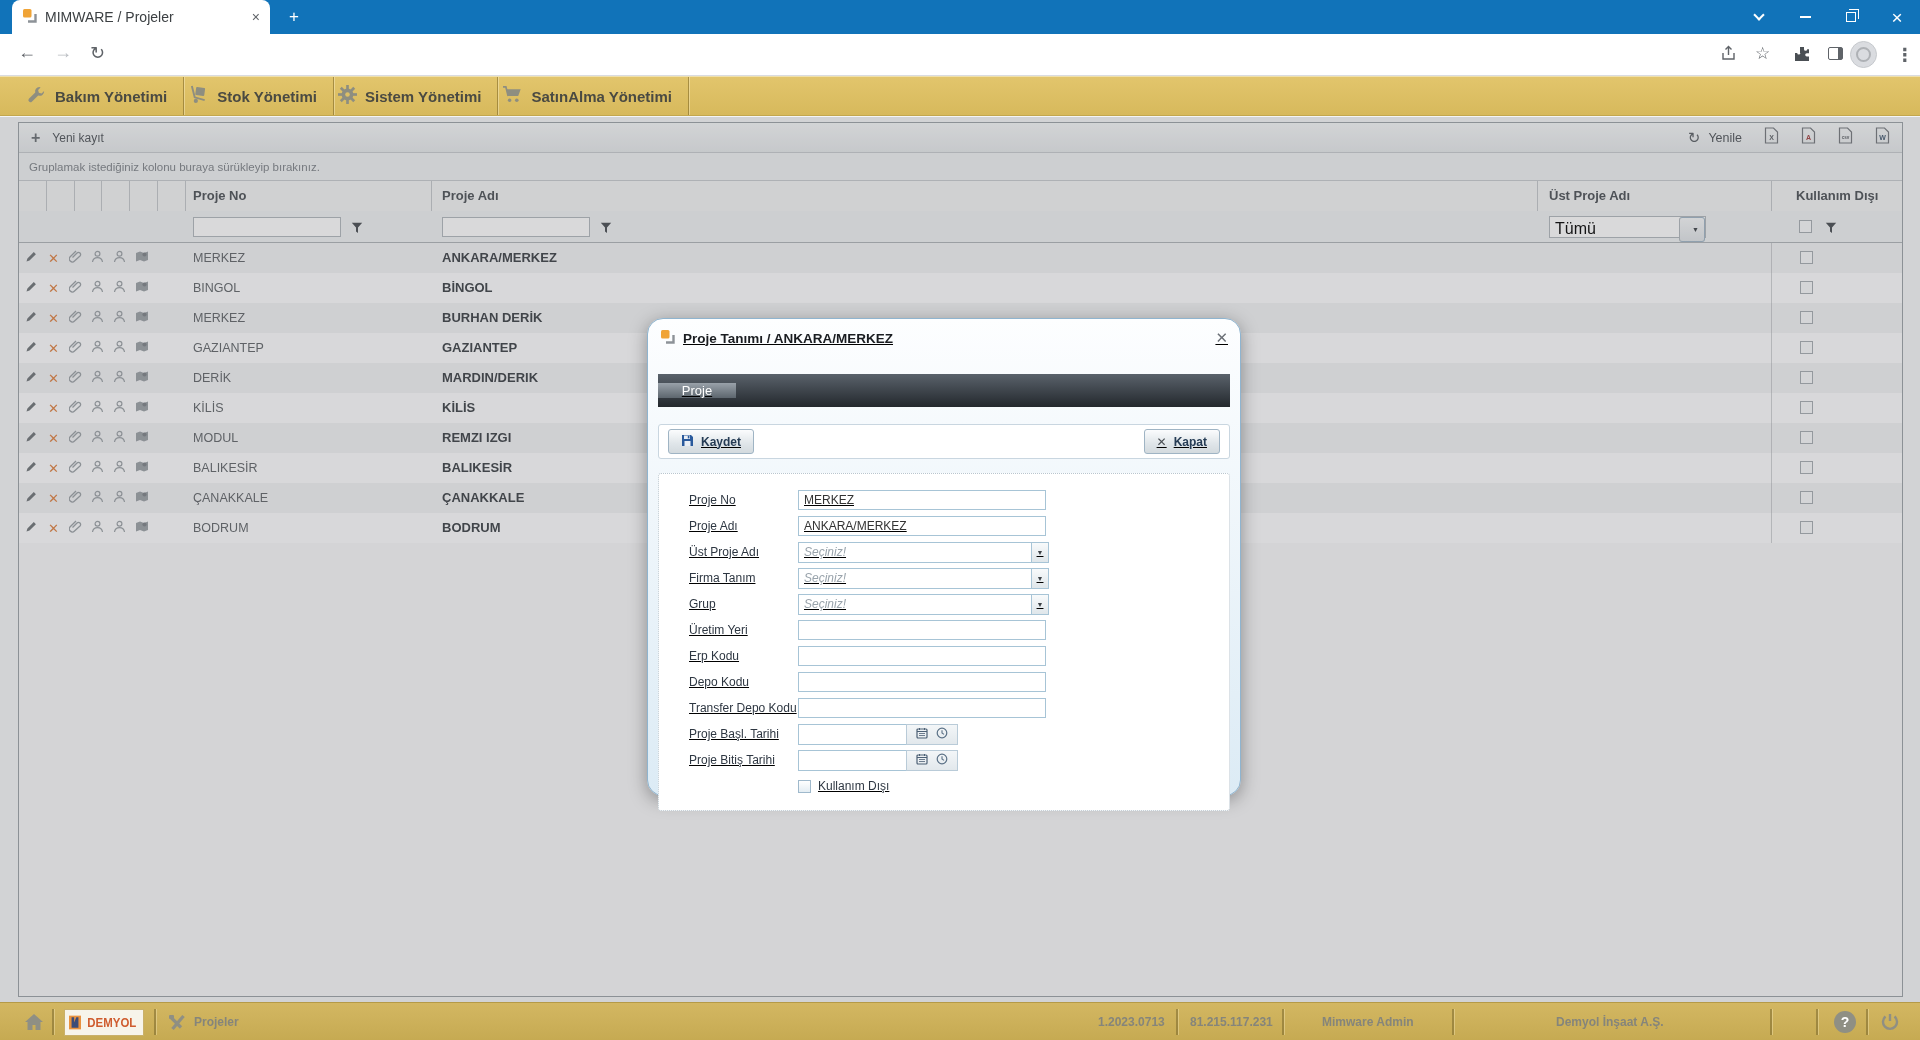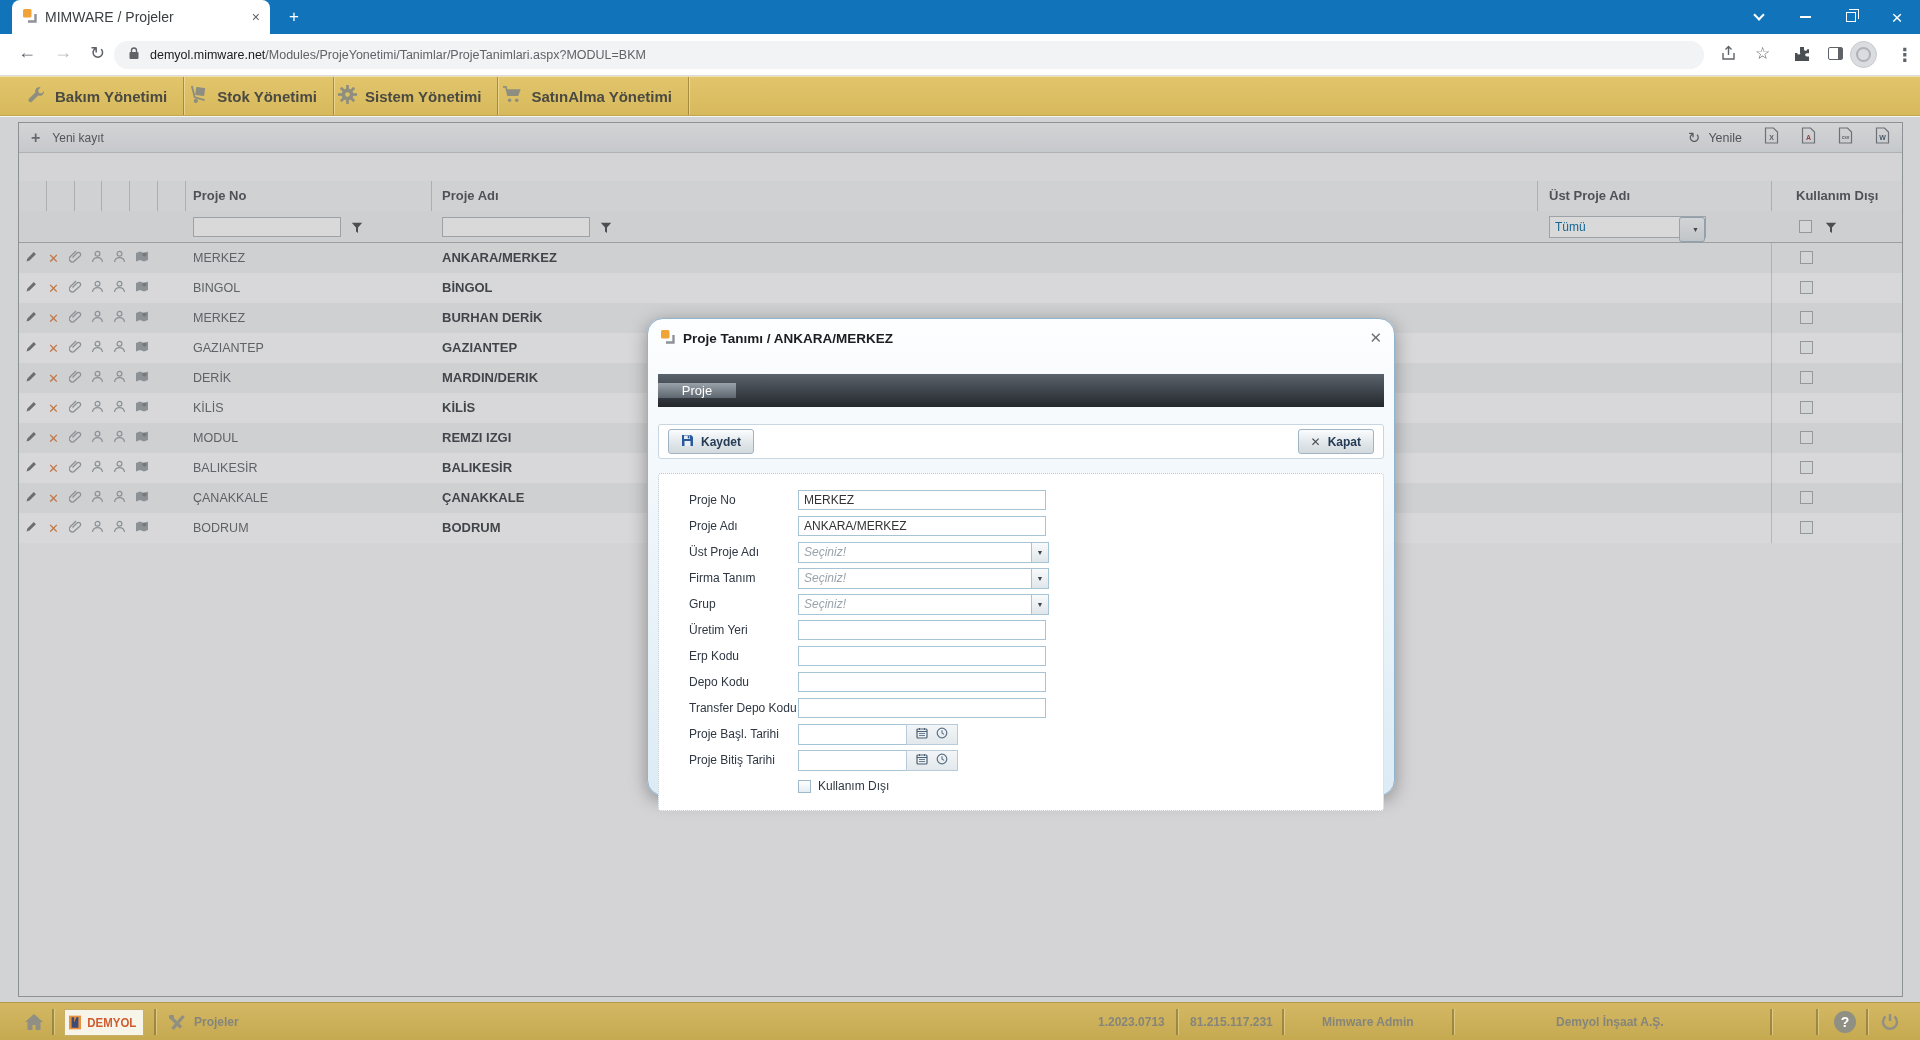--- a/index.html
+++ b/index.html
@@ -53,21 +53,21 @@
 
   .headrow { position:absolute; left:0; top:58px; width:100%; height:30px; background:#f1f2f3; }
   .narrowcells { position:absolute; left:0; top:0; width:167px; height:60px; display:flex; }
   .narrowcells i { flex:1; border-right:1px solid #c2c6ca; }
   .h-sep { position:absolute; top:0; width:1px; height:60px; background:#c2c6ca; }
   .h-lbl { position:absolute; top:7px; font-size:13px; font-weight:bold; color:#4b5055; white-space:nowrap; }
   .filtrow { position:absolute; left:0; top:88px; width:100%; height:32px; background:#eef0f1; border-bottom:1px solid #aeb2b6; }
   .f-box { position:absolute; top:6px; height:20px; border:1px solid #b0b6bb; background:#fdfdfd; font-size:12px; color:#444; padding:0 4px; }
   .funnel { position:absolute; top:9px; cursor:pointer; }
   .tumusel { position:absolute; left:1530px; top:5px; width:157px; height:22px; border:1px solid #b0b6bb; background:#fdfdfd; display:flex; cursor:pointer; }
-  .tumusel .txt { flex:1; font-size:12px; color:#0369a1; padding:3px 5px; }
+  .tumusel .txt { flex:1; font-size:16px; color:#000000; padding:3px 5px; }
   .tumusel .btn { width:18px; background:linear-gradient(#f4f6f7,#dfe3e6); border-left:1px solid #b0b6bb; text-align:center; font-size:7px; color:#3e4348; line-height:20px; }
   .cbx { width:13px; height:13px; border:1px solid #a5abb0; background:#f6f8f9; display:inline-block; }
   .filt-cbx { position:absolute; left:1780px; top:9px; }
   .kul-funnel { left:1806px; }
 
   .gridbody { position:absolute; left:0; top:120px; width:100%; }
   .grow { position:relative; width:100%; height:30px; cursor:pointer; }
   .grow.odd { background:#f0f1f3; }
   .grow.even { background:#fbfcfd; }
   .icons { position:absolute; left:6px; top:0; height:30px; display:flex; align-items:center; gap:9px; }
@@ -75,21 +75,21 @@
   .xdel { color:#dd7f3f; font-weight:bold; font-size:13px; }
   .c-no { position:absolute; left:174px; top:8px; font-size:12.5px; color:#606468; }
   .c-adi { position:absolute; left:423px; top:7px; font-size:13px; font-weight:bold; color:#3a3f44; }
   .c-kul { position:absolute; left:1752px; top:0; width:150px; height:30px; border-left:1px solid rgba(150,155,160,.45); }
   .c-kul .cbx { position:absolute; left:28px; top:8px; }
 
   
   .overlay { position:absolute; left:0; top:117px; width:1920px; height:885px; background:rgba(90,90,95,.22); z-index:5; }
 
   
-  .modal { position:absolute; left:647px; top:318px; width:748px; height:478px; z-index:10; background:linear-gradient(#fdfeff,#dcebf5); border:1px solid #8fb4cf; border-radius:16px; box-shadow:0 4px 18px rgba(0,0,0,.35); }
+  .modal { position:absolute; left:647px; top:318px; width:594px; height:478px; z-index:10; background:linear-gradient(#fdfeff,#dcebf5); border:1px solid #8fb4cf; border-radius:16px; box-shadow:0 4px 18px rgba(0,0,0,.35);text-decoration:underline; }
   .m-titlebar { height:38px; display:flex; align-items:center; padding:0 12px; }
   .m-title { font-size:13.5px; font-weight:bold; color:#1a1d21; margin-left:8px; flex:1; }
   .m-close { color:#6b7077; font-size:15px; font-weight:bold; cursor:pointer; text-shadow:0 1px 0 #fff; }
   .tabstrip { margin:17px 10px; height:33px; background:linear-gradient(#5a626b,#23282d); display:flex; align-items:center; }
   .tab-active { width:78px; background:linear-gradient(#99a1a9,#5d666e); color:#fff; font-size:13px; display:flex; align-items:center; justify-content:center; cursor:pointer; }
   .m-cmdbar { margin:8px 10px 0; height:35px; background:#fff; border:1px solid #c9d6e0; border-radius:3px; display:flex; align-items:center; justify-content:space-between; padding:0 9px; }
   .btn { height:25px; display:inline-flex; align-items:center; gap:7px; padding:0 12px; border:1px solid #9fb4c4; border-radius:3px; background:linear-gradient(#fbfcfd,#dfe5e9 60%,#d3dade); font-size:12px; font-weight:bold; color:#263c55; cursor:pointer; }
   .btn .bx { color:#4a4f54; font-weight:bold; font-size:12px; }
   .formbox { margin:14px 10px 0; height:338px; background:#fff; border:1px dotted #b9c6cf; border-radius:3px; padding:13px 0 0 30px; }
   .f-row { display:flex; align-items:center; height:26px; }
@@ -139,27 +139,20 @@
       </div>
     <div class="winctl" style="left:1874px">
         <span class="wclose">×</span>
       </div>
   </div>
 
   <div class="navbar">
     <span class="nav-ico" style="left:18px">←</span>
     <span class="nav-ico" style="left:54px;color:#b9bdc2">→</span>
     <span class="nav-ico" style="left:90px">↻</span>
-    <div class="omnibox">
-      <span><svg width="12" height="14" viewBox="0 0 12 14">
-            <rect x="1.5" y="6" width="9" height="7" rx="1" fill="#5f6368"></rect>
-            <path d="M3.5 6V4.5a2.5 2.5 0 015 0V6" fill="none" stroke="#5f6368" stroke-width="1.4"></path>
-          </svg></span>
-      <span class="url"><b style="font-weight:normal">demyol.mimware.net</b><span class="path">/Modules/ProjeYonetimi/Tanimlar/ProjeTanimlari.aspx?MODUL=BKM</span></span>
-    </div>
     <span class="nav-ico" style="left:1720px;top:11px"><svg width="17" height="16" viewBox="0 0 17 16">
           <path d="M3 8v6h11V8" fill="none" stroke="#5f6368" stroke-width="1.4"></path>
           <path d="M8.5 10V2M5.5 4.5l3-3 3 3" fill="none" stroke="#5f6368" stroke-width="1.4"></path>
         </svg></span>
     <span class="nav-ico" style="left:1755px;top:9px;font-size:17px">☆</span>
     <span class="nav-ico" style="left:1794px;top:12px"><svg width="16" height="16" viewBox="0 0 16 16">
           <path d="M6 1h4v2.2a1.6 1.6 0 103.2 0H15v4h-2.2a1.6 1.6 0 100 3.2H15V15H1V7h2.2a1.6 1.6 0 103.2 0H6z" fill="#4a4f54"></path>
         </svg></span>
     <span class="sidebar-ico"></span>
     <span class="avatar"></span>
@@ -229,20 +222,23 @@
                 <path d="M1.5 1h8l4 4v11h-12z" fill="none" stroke="#72777c" stroke-width="1.2"></path>
                 <text x="7.5" y="12" font-size="4.6" font-weight="bold" text-anchor="middle" fill="#5c6166">csv</text>
               </svg></span>
           <span class="doc-ico"><svg width="15" height="17" viewBox="0 0 15 17">
                 <path d="M1.5 1h8l4 4v11h-12z" fill="none" stroke="#72777c" stroke-width="1.2"></path>
                 <text x="7.5" y="12.5" font-size="7" font-weight="bold" text-anchor="middle" fill="#41576e">W</text>
               </svg></span>
         </div>
       </div>
 
+      <div class="grouppanel">
+        <span class="hint">Gruplamak istediğiniz kolonu buraya sürükleyip bırakınız.</span>
+      </div>
 
       <div class="headrow">
         <div class="narrowcells">
             <i></i>
             <i></i>
             <i></i>
             <i></i>
             <i></i>
             <i></i>
           </div>

